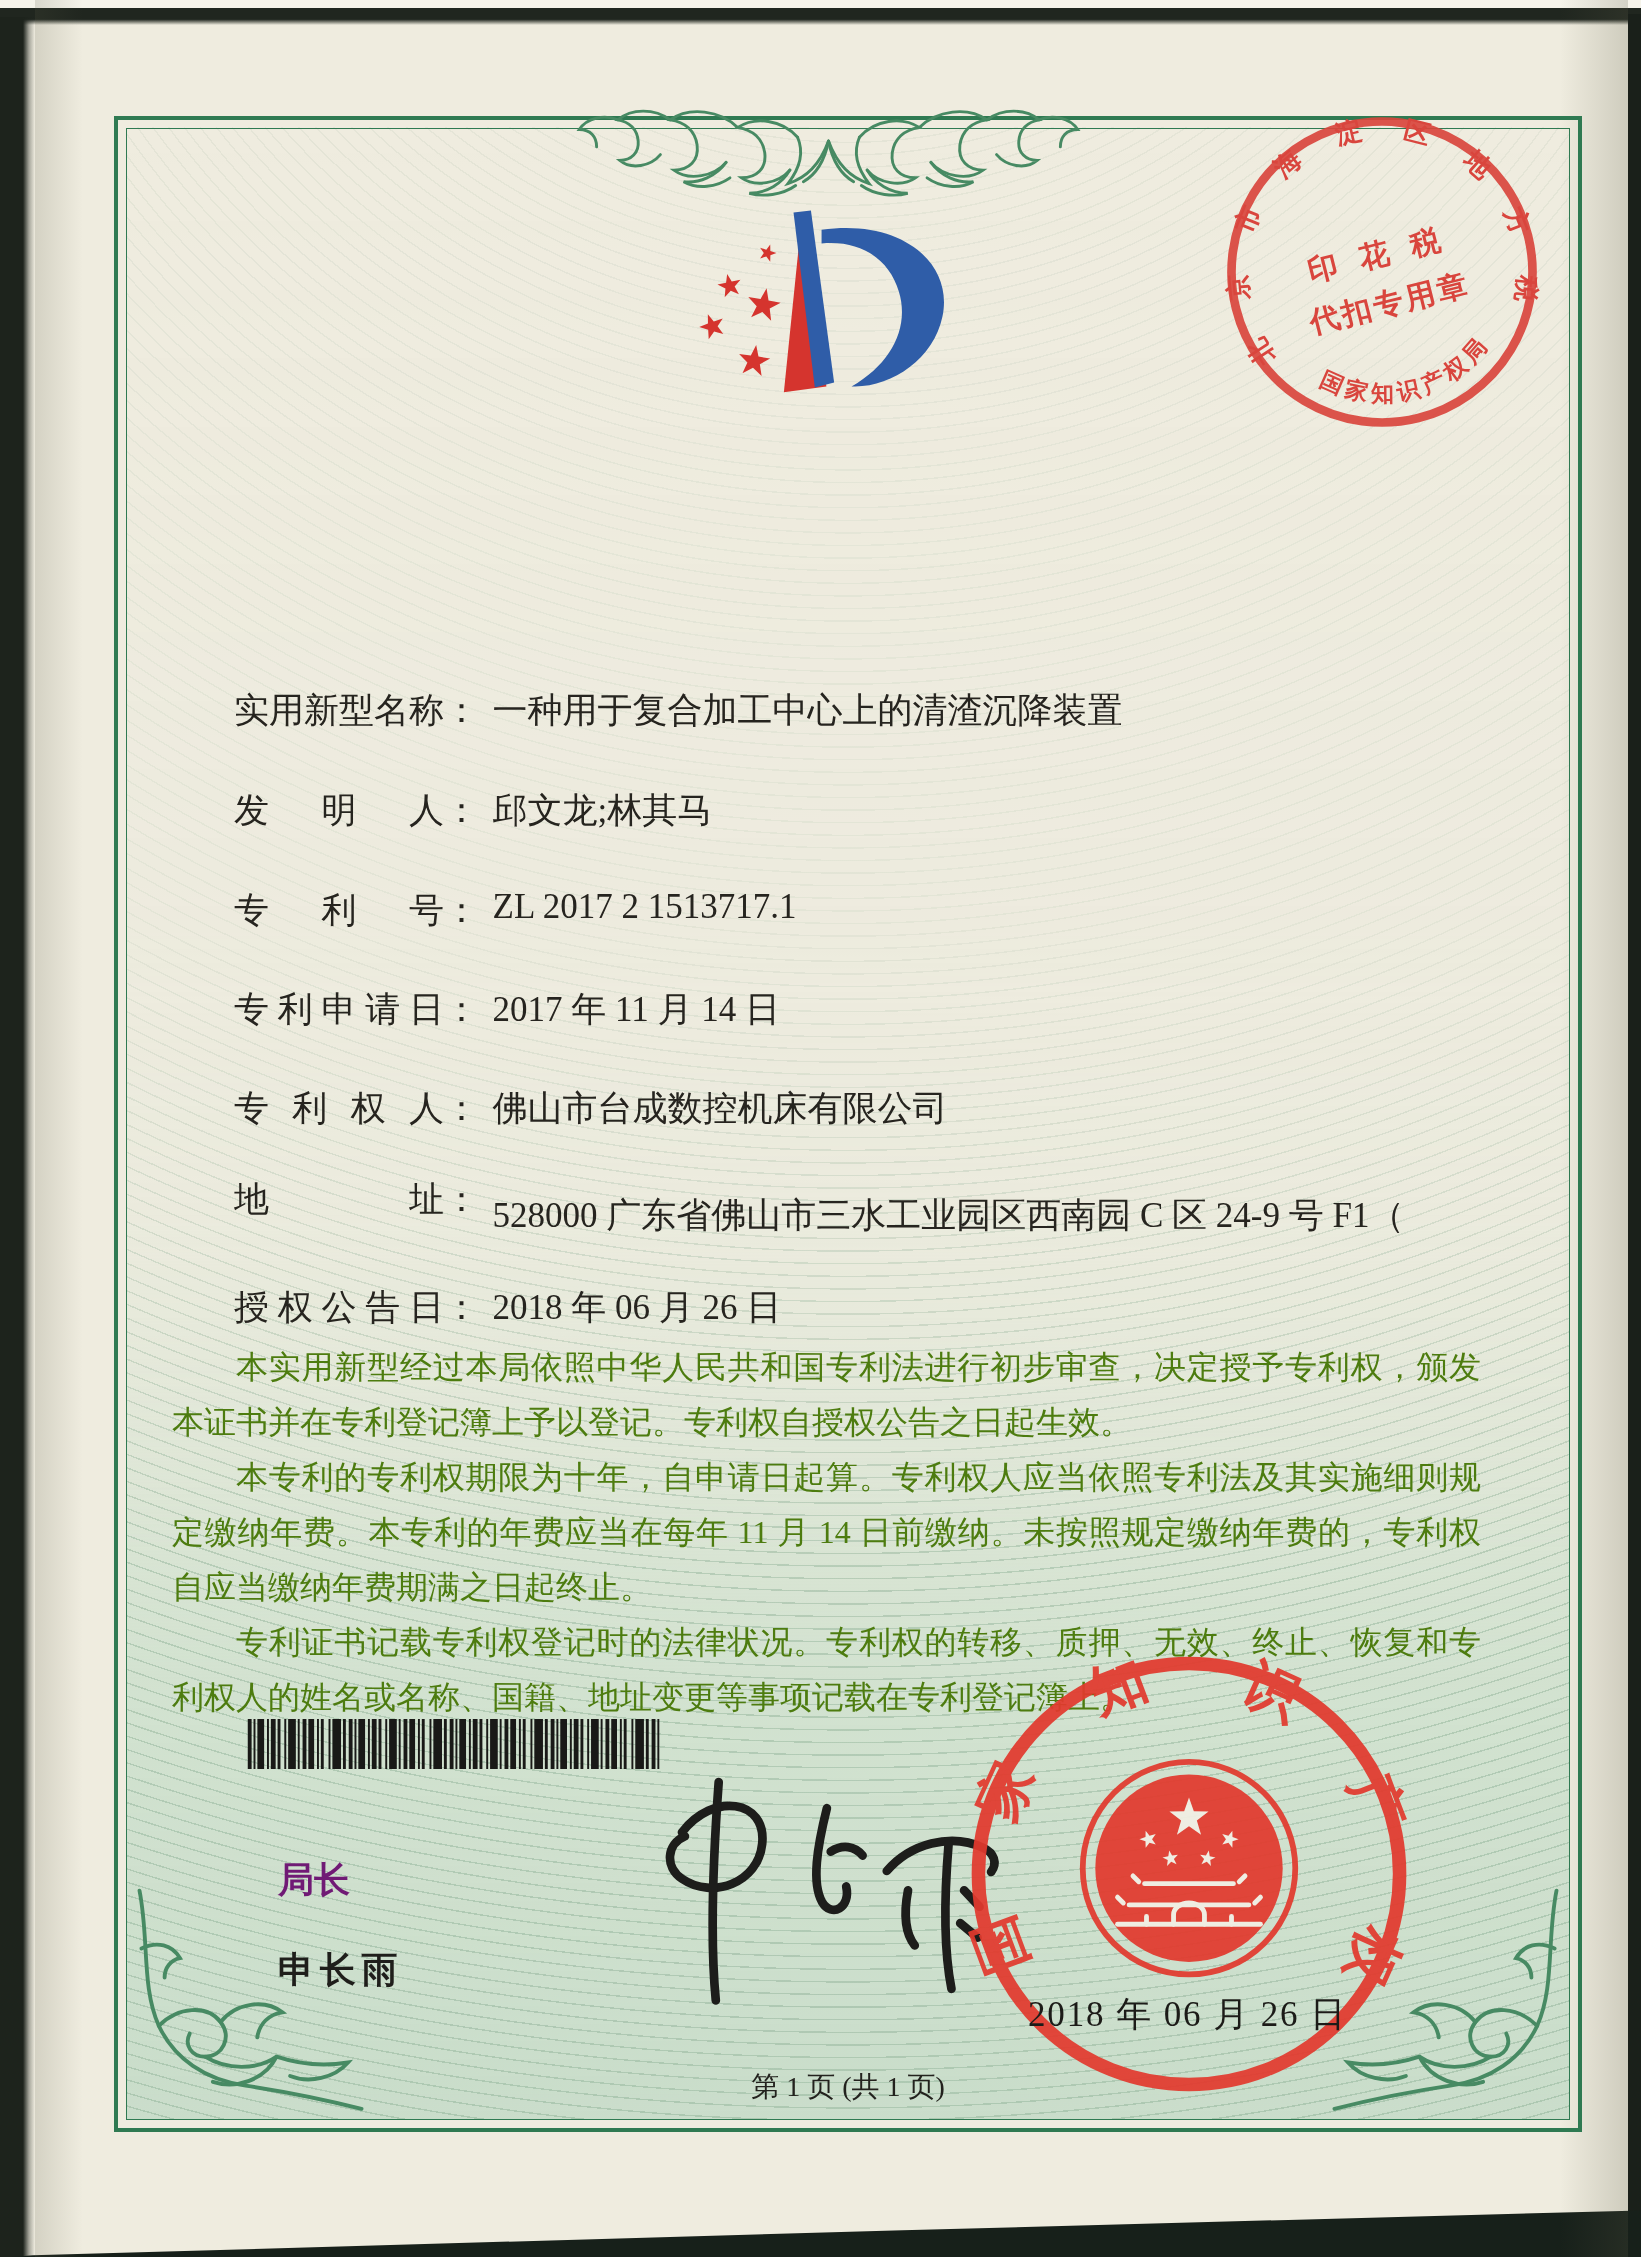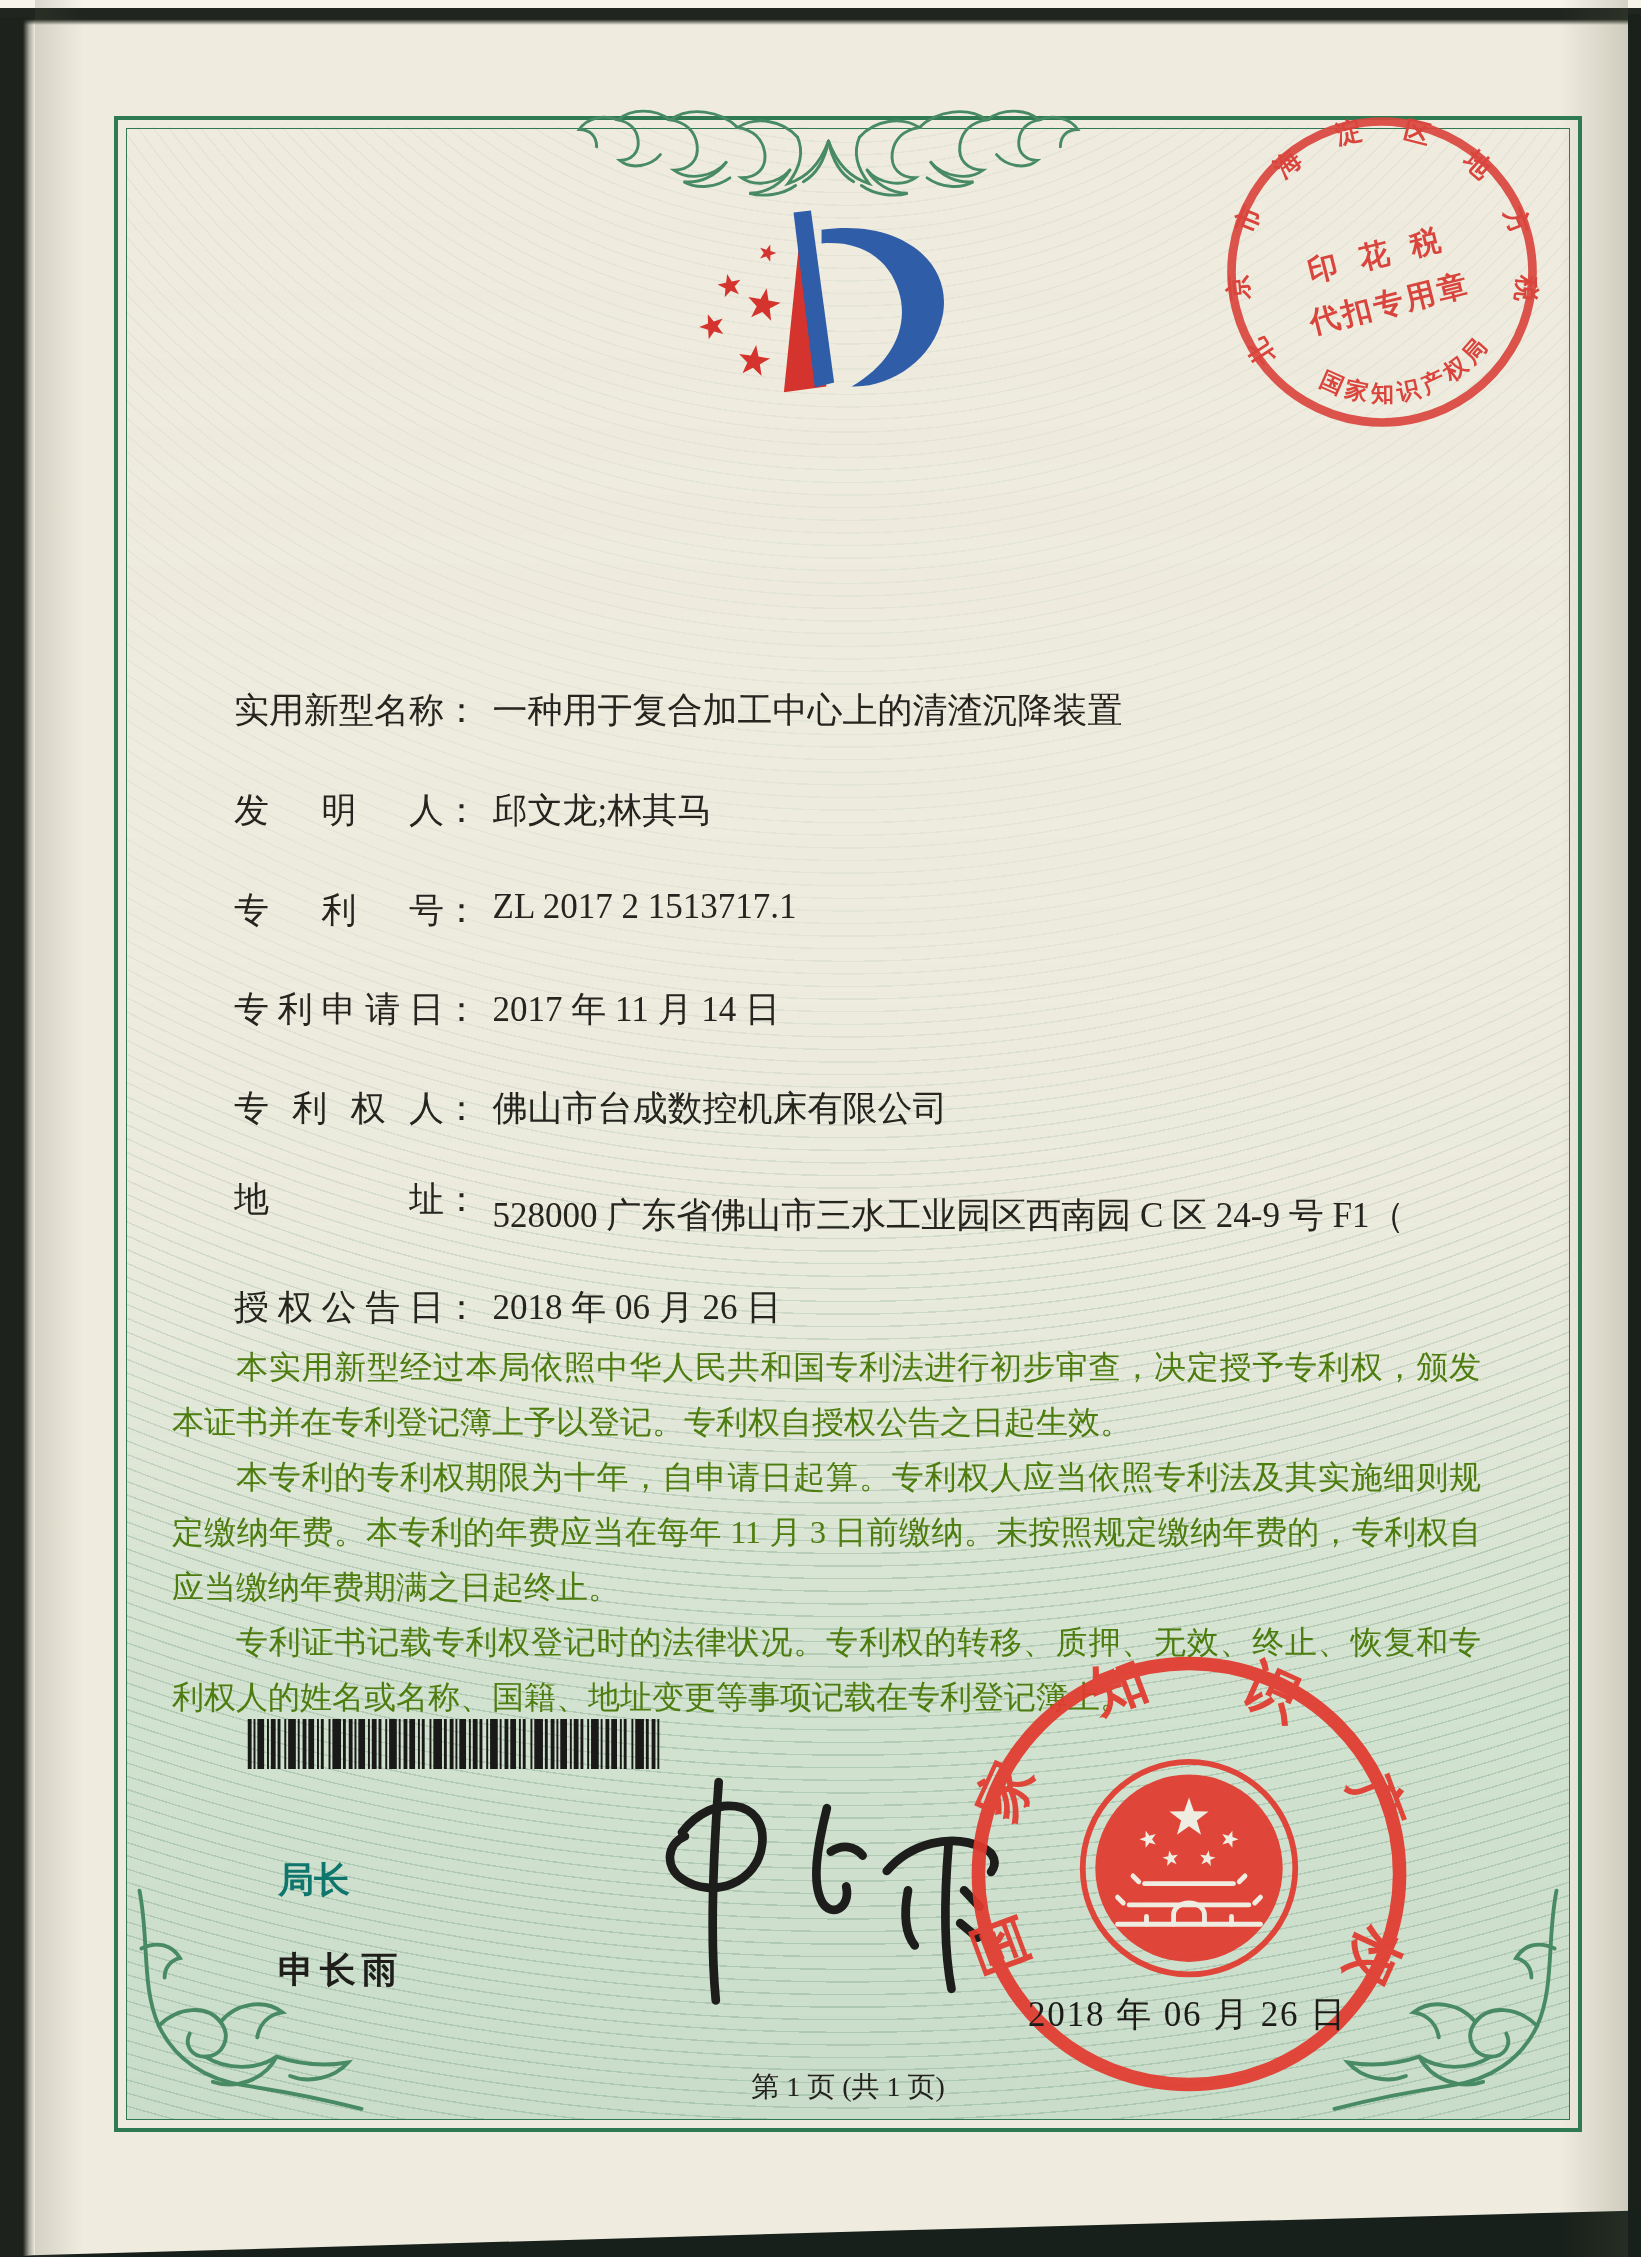--- a/index.html
+++ b/index.html
@@ -34,21 +34,21 @@
   .field-row{position:absolute;left:0;white-space:nowrap;}
   .flabel{display:inline-block;width:210px;text-align:justify;text-align-last:justify;vertical-align:top;}
   .fcolon{display:inline-block;margin-right:13.5px;vertical-align:top;}
   .fvalue{display:inline-block;vertical-align:top;}
   .vline{line-height:50px;margin-top:15px;}
 
   #paragraphs{left:172px;top:1340px;width:1309px;font-size:32px;line-height:1.72;color:#4d7c0f;text-align:justify;}
   #paragraphs p{margin:0;text-indent:2em;}
 
   #barcode{left:247px;top:1719px;}
-  #director-title{left:278px;top:1856px;font-size:36px;font-weight:600;color:#0f766e;font-family:"Liberation Sans","DejaVu Sans",sans-serif;}
+  #director-title{left:278px;top:1856px;font-size:36px;font-weight:600;color:#701a75;font-family:"Liberation Sans","DejaVu Sans",sans-serif;}
   #director-name{left:278px;top:1946px;font-size:36px;font-weight:600;color:#1f1e1b;font-family:"Liberation Sans","DejaVu Sans",sans-serif;letter-spacing:5.8px;}
   #signature{left:568px;top:1755px;}
   #seal{left:962px;top:1647px;}
   #seal-date{left:956px;top:1991px;width:463px;text-align:center;font-size:35px;color:#1c1b18;letter-spacing:1.9px;z-index:5;}
   #footer{left:114px;top:2068px;width:1468px;text-align:center;font-size:28px;color:#23221e;}
 
   #tax-stamp{left:1218px;top:108px;transform:rotate(-14deg);}
   #logo{left:664px;top:197px;}
   #ornament-top{left:558px;top:81px;}
   .corner{pointer-events:none;}
@@ -174,21 +174,21 @@
     <div class="field-row" style="top:489px">
       <span class="flabel">地址</span><span class="fcolon">：</span><span class="fvalue"><span class="vline" style="display:block">528000 广东省佛山市三水工业园区西南园 C 区 24-9 号 F1（</span></span>
     </div>
     <div class="field-row" style="top:597px">
       <span class="flabel">授权公告日</span><span class="fcolon">：</span><span class="fvalue">2018 年 06 月 26 日</span>
     </div>
   </div>
 
   <div class="abs" id="paragraphs">
     <p>本实用新型经过本局依照中华人民共和国专利法进行初步审查，决定授予专利权，颁发本证书并在专利登记簿上予以登记。专利权自授权公告之日起生效。</p>
-    <p>本专利的专利权期限为十年，自申请日起算。专利权人应当依照专利法及其实施细则规定缴纳年费。本专利的年费应当在每年 11 月 3 日前缴纳。未按照规定缴纳年费的，专利权自应当缴纳年费期满之日起终止。</p>
+    <p>本专利的专利权期限为十年，自申请日起算。专利权人应当依照专利法及其实施细则规定缴纳年费。本专利的年费应当在每年 11 月 14 日前缴纳。未按照规定缴纳年费的，专利权自应当缴纳年费期满之日起终止。</p>
     <p>专利证书记载专利权登记时的法律状况。专利权的转移、质押、无效、终止、恢复和专利权人的姓名或名称、国籍、地址变更等事项记载在专利登记簿上。</p>
   </div>
 
   <svg class="abs" id="barcode" width="415" height="50" viewBox="0 0 430 52">
     <line x1="0" y1="26" x2="430" y2="26" stroke="#191917" stroke-width="52" stroke-dasharray="4 2 2 2 7 3 2 2 5 2 3 4 2 2 8 2 2 3 4 2 6 3 2 2 3 5 2 2 9 2 3 3"></line>
   </svg>
 
   <div class="abs" id="director-title">局长</div>
   <div class="abs" id="director-name">申长雨</div>
 

